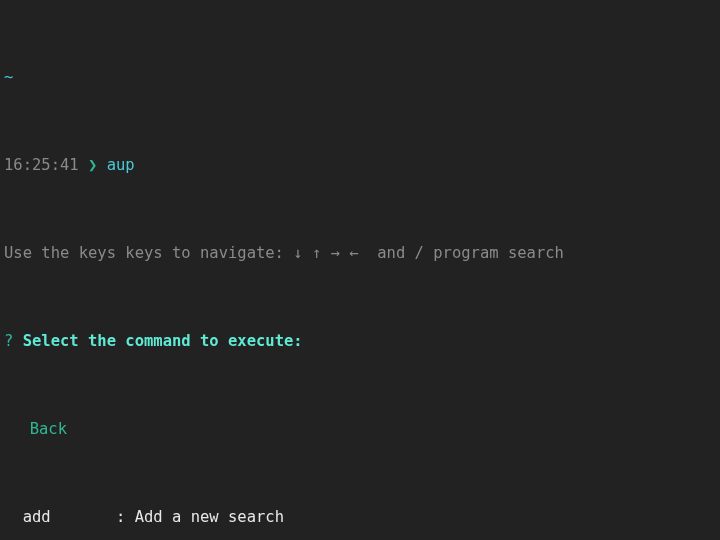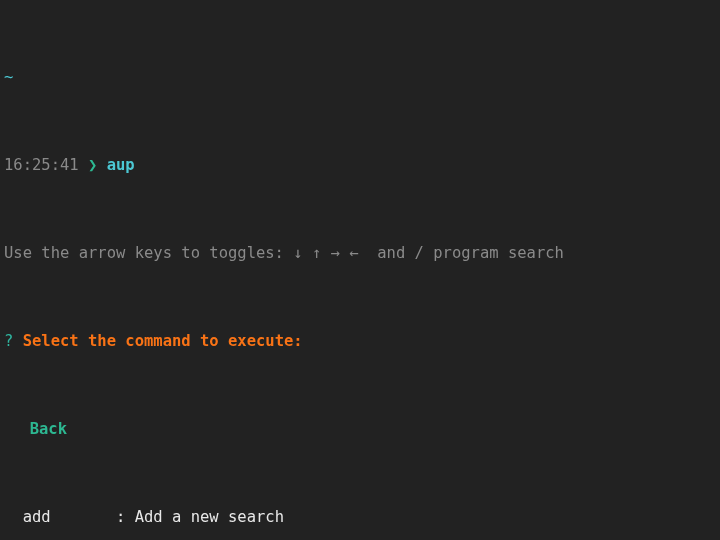--- a/index.html
+++ b/index.html
@@ -20,40 +20,40 @@
   }
   .line {
     display: block;
     padding: 0 4px;
     height: 22px;
   }
   .cyan   { color: #4cc8d4; }
   .grey   { color: #8a8a8a; }
   .green  { color: #2db892; padding-left: 7px; }
   .teal2  { color: #2fb7a1; }
-  .white  { color: #f97316; font-weight: 600; }
-  .bold   { font-weight: 700; }
+  .white  { color: #5eead4; font-weight: 600; }
+  .bold   { font-weight: 400; }
   .prompt-chevron {
     color: #2db892;
     font-weight: 700;
   }
   .arrow-glyph {
     color: #8a8a8a;
   }
 </style>
 </head>
 <body>
 
 <div class="terminal">
 
   <span class="line"><span class="cyan">~</span></span>
 
   <span class="line"><span class="grey">16:25:41</span> <span class="prompt-chevron">❯</span> <span class="cyan bold">aup</span></span>
 
-  <span class="line grey"><span>Use the arrow keys to toggles: </span><span class="arrow-glyph">↓ ↑ → ←</span><span>  and / program search</span></span>
+  <span class="line grey"><span>Use the keys keys to navigate: </span><span class="arrow-glyph">↓ ↑ → ←</span><span>  and / program search</span></span>
 
   <span class="line"><span class="teal2">?</span><span class="white"> Select the command to execute:</span></span>
 
   <span class="line"><span>  </span><span class="green bold">Back</span></span>
 
   <span class="line"><span>  </span><span>add       </span><span>: </span><span>Add a new search</span></span>
 
   
 
   

